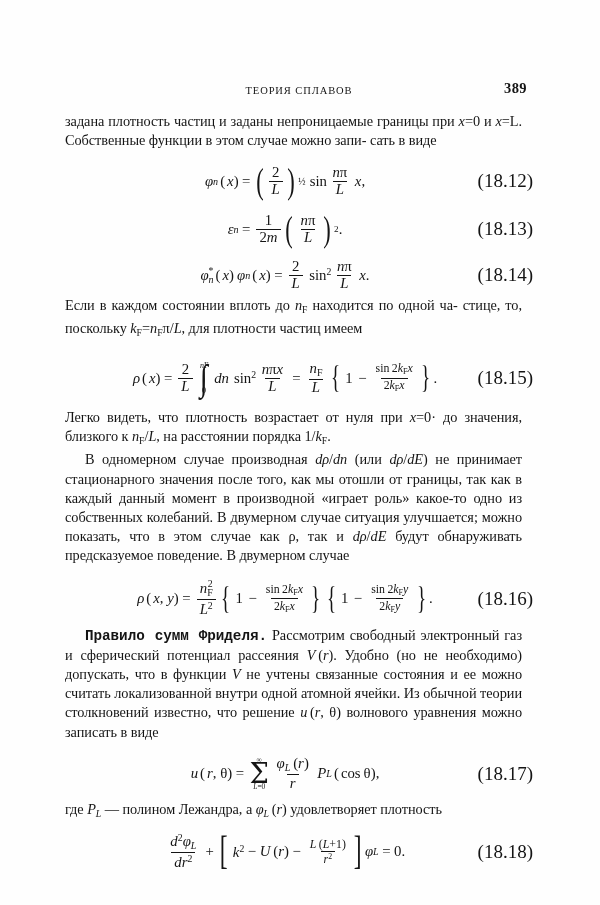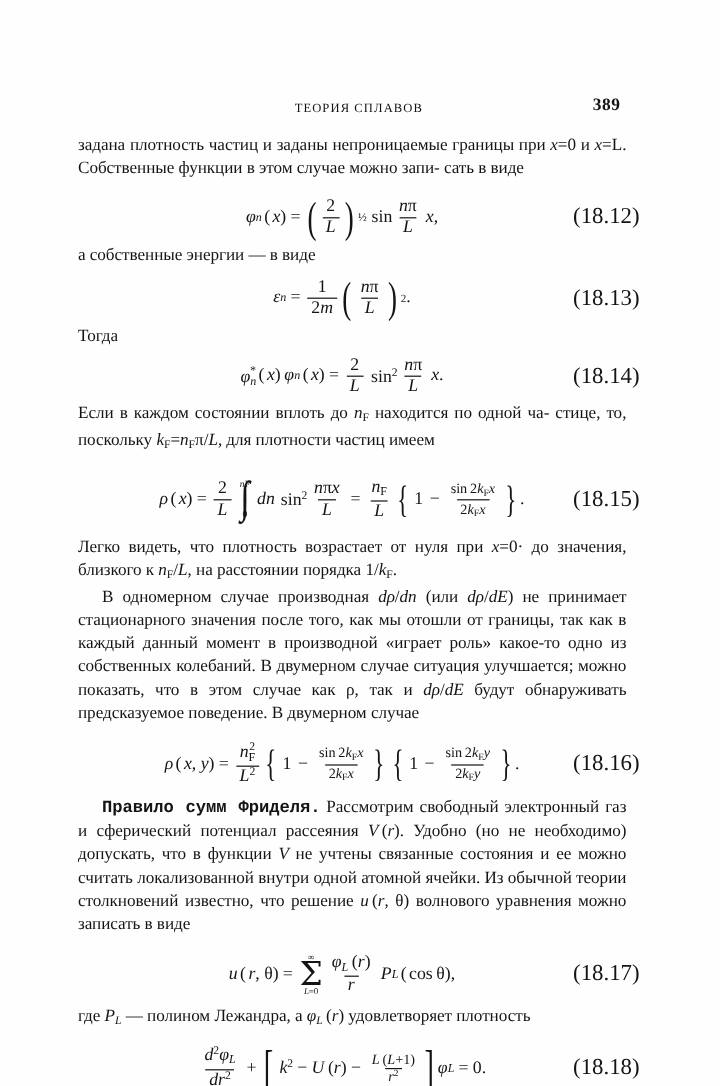--- a/index.html
+++ b/index.html
@@ -41,21 +41,21 @@
     transform: translateX(-50%);
     top: 3px;
     font-size: 10.5px;
     letter-spacing: 0.9px;
     font-weight: 400;
     text-transform: uppercase;
     white-space: nowrap;
   }
   .runhead-page {
     position: absolute;
-    right: 16px;
+    right: 6px;
     top: -2px;
     font-size: 14.5px;
     font-weight: 700;
     letter-spacing: 0.4px;
     margin-left: 38px;
   }
 
   
   p.para {
     margin: 0 11px 0 0;
@@ -247,23 +247,20 @@
         <span class="frac">
           <span class="num"><span class="mi">n</span><span class="mup">π</span></span>
           <span class="den mi">L</span>
         </span>
         <span class="mi" style="padding-left:2px">x</span>
           <span>,</span>
       </span>
       <span class="eqtag">(18.12)</span>
     </div>
 
-    <p class="para sp-before-6">
-      <span>а собственные энергии — в виде</span>
-    </p>
 
     <div class="eqrow sp-before-3" style="height:44px">
       <span class="eqbody">
         <span class="mi">ε</span>
           <span class="subi">n</span>
         <span class="opsp">=</span>
         <span class="frac">
           <span class="num">1</span>
           <span class="den"><span>2</span><span class="mi">m</span></span>
         </span>
@@ -272,23 +269,20 @@
           <span class="num"><span class="mi">n</span><span class="mup">π</span></span>
           <span class="den mi">L</span>
         </span>
         <span class="paren stretch-2">)</span>
           <span class="pow-2-big">2</span>
           <span>.</span>
       </span>
       <span class="eqtag">(18.13)</span>
     </div>
 
-    <p class="para">
-      <span>Тогда</span>
-    </p>
 
     <div class="eqrow sp-before-3" style="height:42px">
       <span class="eqbody">
         <span class="nb">
           <span class="mi">φ</span><span class="sup" style="vertical-align:0.62em">*</span><span class="subi" style="margin-left:-5px">n</span>
         </span>
         <span class="dl opsp-tight">(</span>
           <span class="mi">x</span>
           <span class="dl">)</span>
         <span class="mi" style="padding-left:3px">φ</span>

